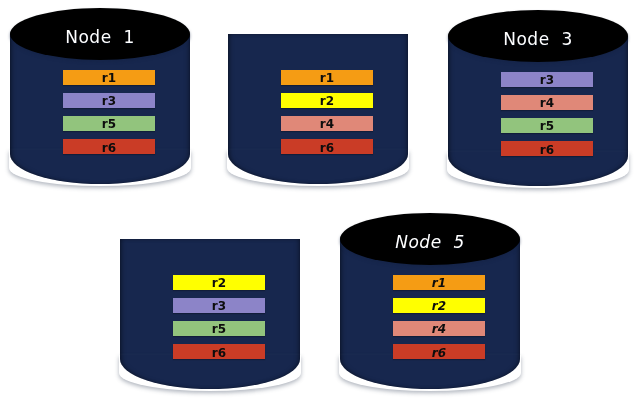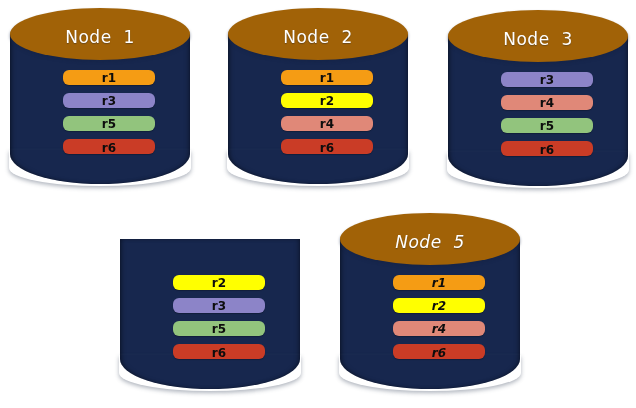--- a/index.html
+++ b/index.html
@@ -50,21 +50,21 @@
     pointer-events: none;
   }
 
   
   .cyl-top {
     position: absolute;
     left: 0;
     top: 0;
     width: 180px;
     height: 52px;
-    background: #a16207;
+    background: #000000;
     border-radius: 50% / 50%;
     box-shadow: 0 2px 3px rgba(20,35,70,0.55);
     display: flex;
     align-items: center;
     justify-content: center;
   }
 
   .node-label {
     color: #ffffff;
     font-size: 17px;
@@ -76,21 +76,21 @@
 
   
   .replicas {
     position: absolute;
     left: 35px;
     top: 62px;
     width: 110px;
   }
   .replica {
     height: 15px;
-    border-radius: 6px;
+    border-radius: 0;
     margin-bottom: 8px;
     display: flex;
     align-items: center;
     justify-content: center;
     box-shadow: 0 1px 1px rgba(0,0,0,0.25);
     margin-left: 18px;
   }
   .replica:last-child { margin-bottom: 0; align-items: flex-end; }
   .replica-label {
     font-size: 12px;
@@ -118,23 +118,20 @@
         <div class="replica" style="background: rgb(146, 196, 125);">
           <span class="replica-label">r5</span>
         </div>
         <div class="replica" style="background: rgb(202, 60, 38);">
           <span class="replica-label">r6</span>
         </div>
       </div>
     </div>
     <div class="node" style="left: 228px; top: 8px;">
       <div class="cyl-body"></div>
-      <div class="cyl-top">
-        <span class="node-label">Node  2</span>
-      </div>
       <div class="replicas">
         <div class="replica" style="background: rgb(245, 156, 20);">
           <span class="replica-label">r1</span>
         </div>
         <div class="replica" style="background: rgb(255, 255, 0);">
           <span class="replica-label">r2</span>
         </div>
         <div class="replica" style="background: rgb(224, 136, 120);">
           <span class="replica-label">r4</span>
         </div>

